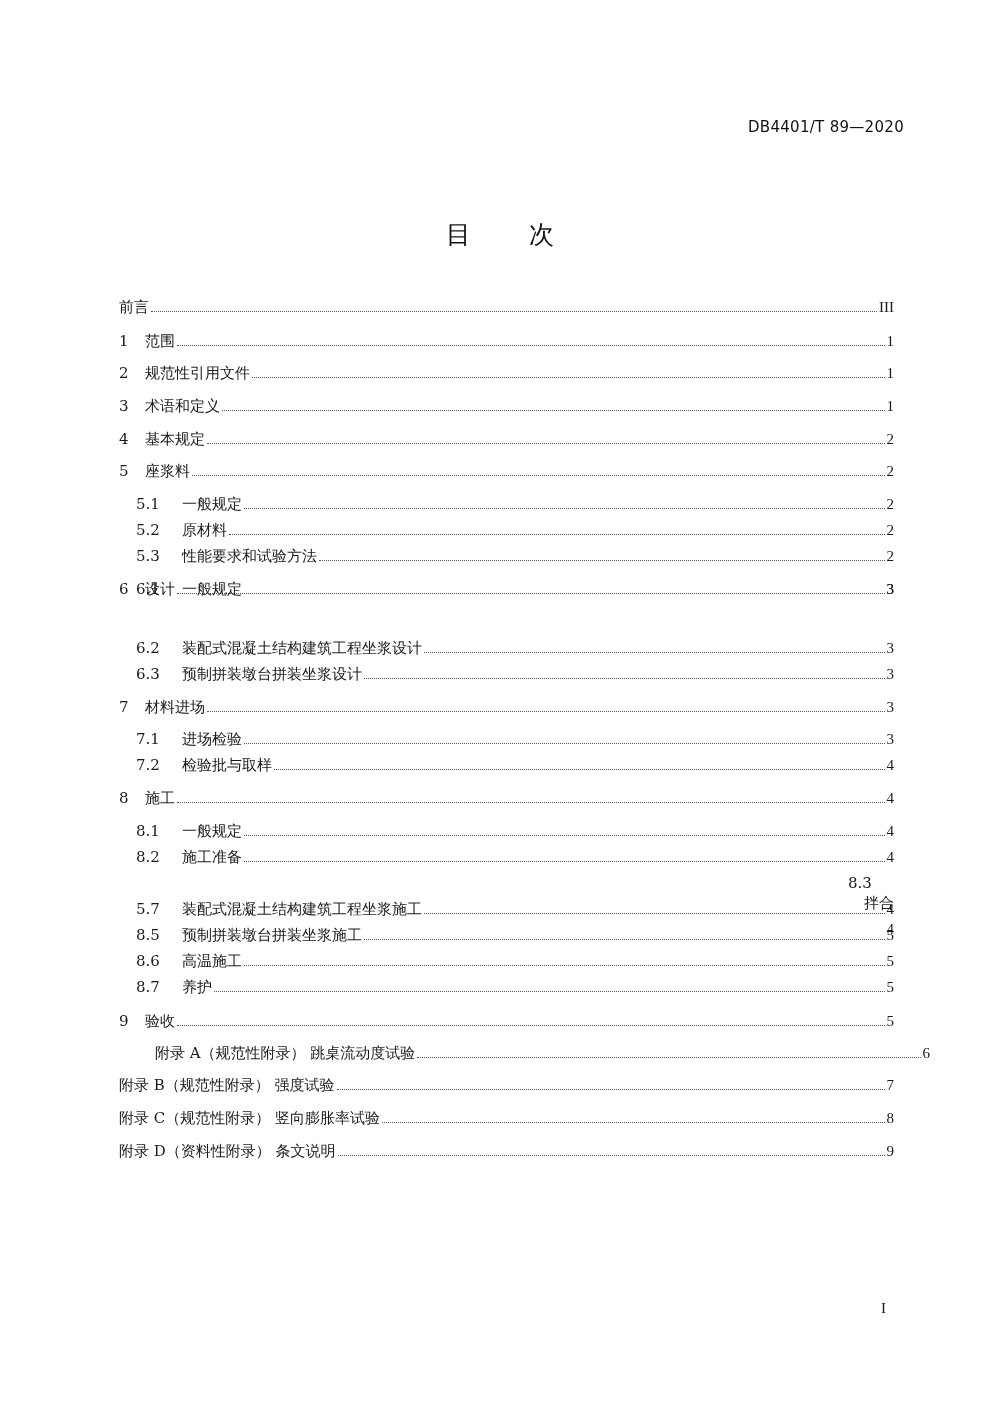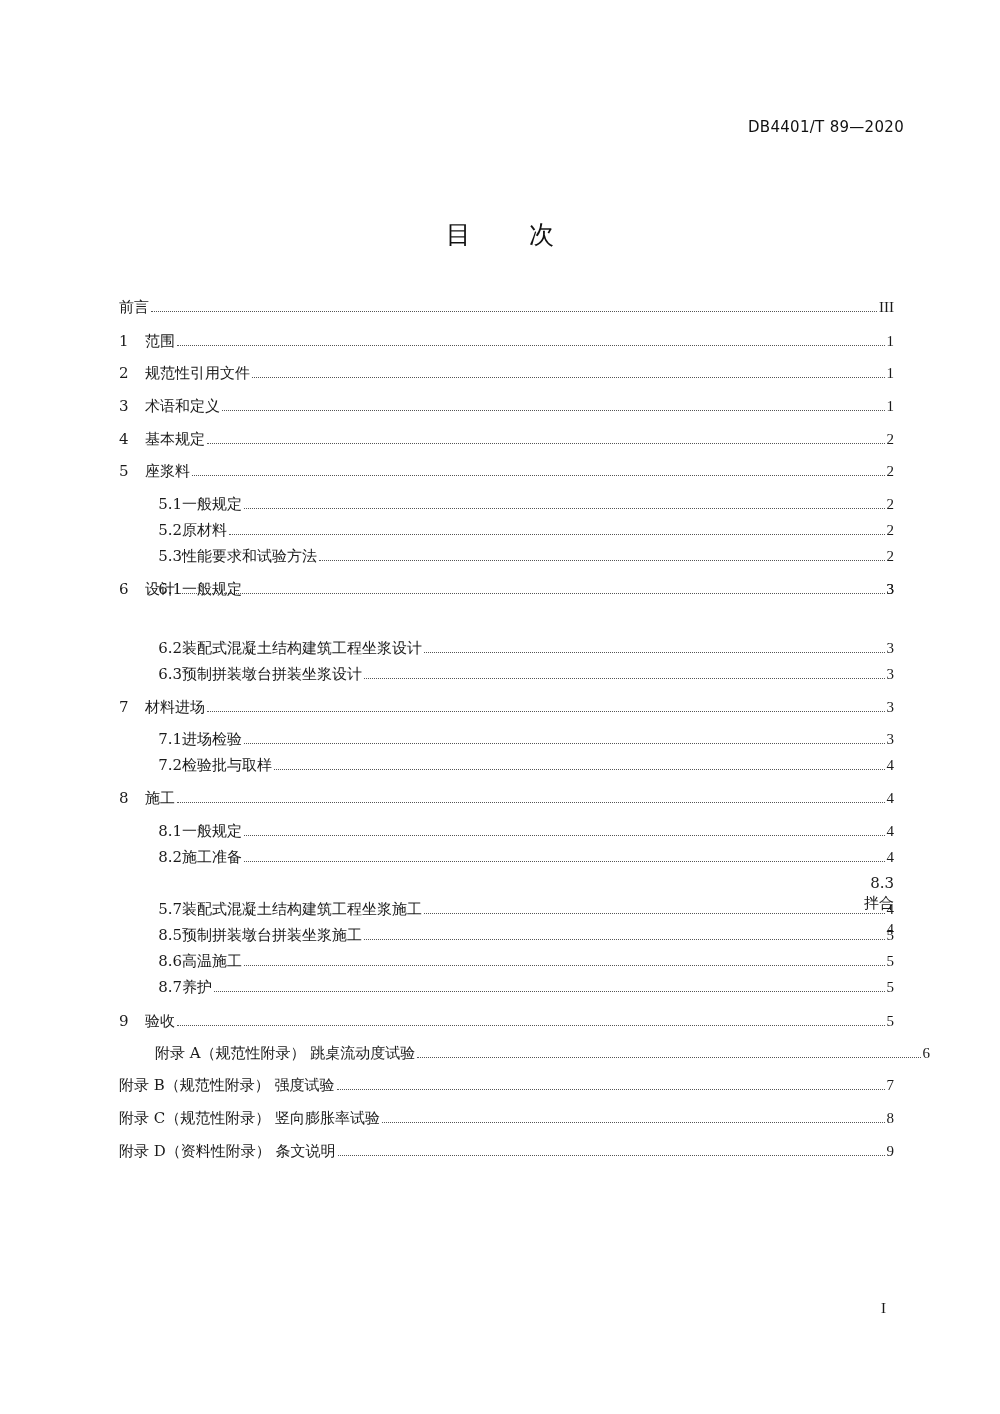--- a/index.html
+++ b/index.html
@@ -13,21 +13,21 @@
   .title .gap { width:58px; }
   .toc { position:absolute; left:119px; width:775px; top:0; }
   .row { position:absolute; left:0; width:775px; height:20px; display:flex; align-items:flex-end;
          font-size:15px; line-height:20px; }
   .row.sub { left:17px; width:758px; }
   .num { white-space:pre; }
   .lbl { white-space:nowrap; }
   .dots { flex:1; border-bottom:1px dotted #555; margin:0 2px 5px 2px; height:1px; }
   .pg { white-space:nowrap; font-family:"Liberation Serif", "DejaVu Serif", serif; font-size:15px; }
   .num1 { display:inline-block; width:26px; }
-  .num2 { display:inline-block; width:46px;text-align:right; }
+  .num2 { display:inline-block; width:46px; }
   .footer { position:absolute; top:1300px; left:881px; font-family:"Liberation Serif", serif; font-size:15px; }
 </style>
 </head>
 <body>
 
 <div class="docnum">DB4401/T 89—2020</div>
 
 <div class="title">
   <span>目</span><span class="gap"></span><span>次</span>
 </div>

